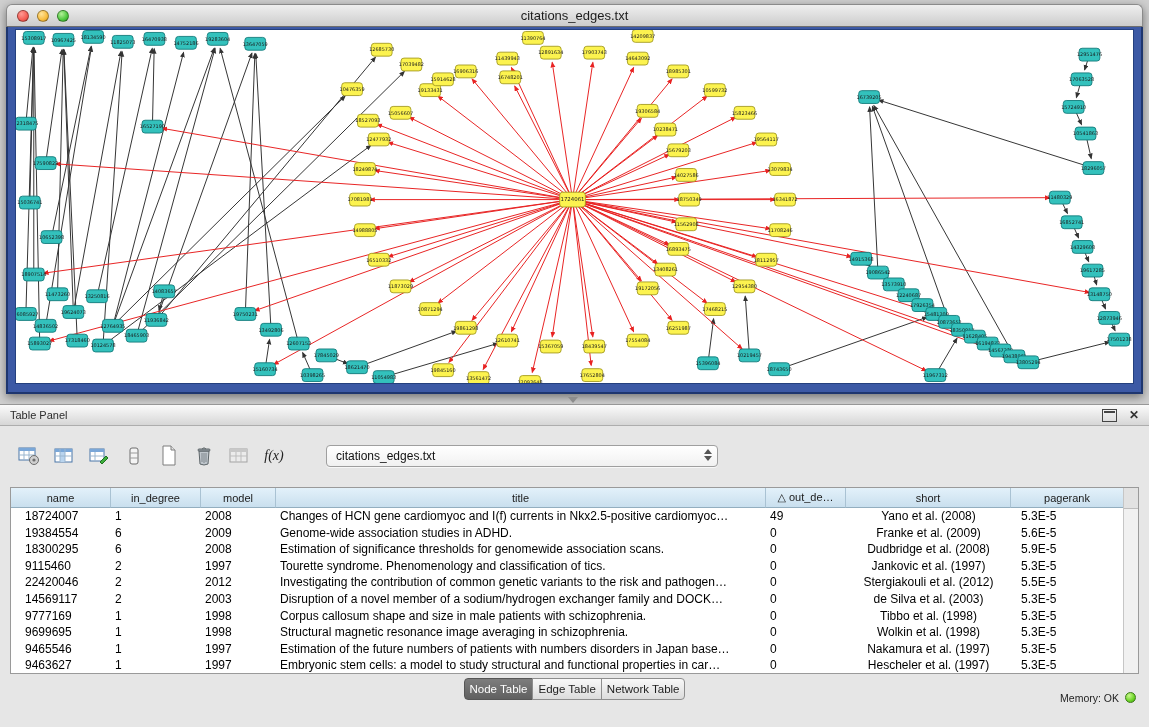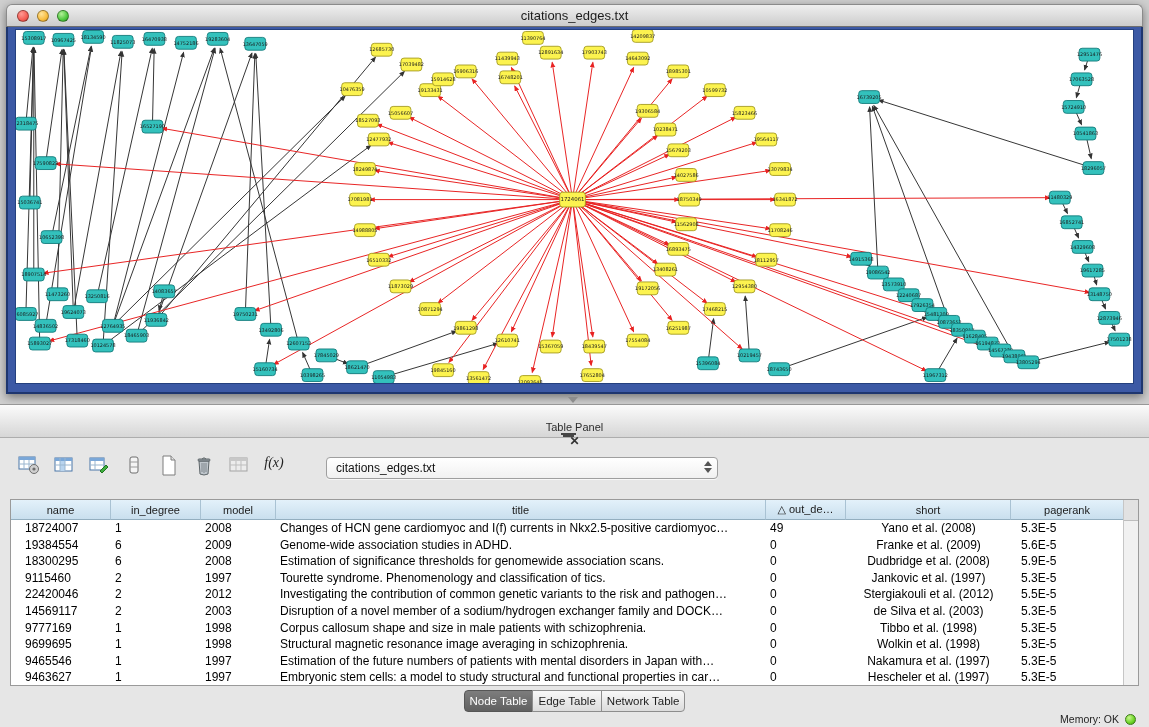--- a/index.html
+++ b/index.html
@@ -23,28 +23,28 @@
     padding:2px 7px 8px 7px;}
   .canvas{width:100%;height:100%;background:#ffffff;display:block;border:1px solid #24407e;box-sizing:border-box;}
 
   .divider-handle{position:absolute;left:568px;top:397px;width:0;height:0;
     border-left:5px solid transparent;border-right:5px solid transparent;border-top:6px solid #8d8d8d;}
 
   
   .table-panel{position:absolute;left:0;top:404px;width:1149px;height:323px;
     background:#e6e6e6;border-top:1px solid #979797;}
   .panel-header{height:21px;background:linear-gradient(#fbfbfb,#d6d6d6);
-    border-bottom:1px solid #adadad;display:flex;align-items:center;padding:16px 10px;box-sizing:border-box;flex-direction:column;}
+    border-bottom:1px solid #adadad;display:flex;align-items:center;padding:0 10px;box-sizing:border-box;}
   .panel-title{flex:1;font-size:11px;color:#2d2d2d;}
   .float-icon{width:13px;height:11px;border:1px solid #444;position:relative;margin-right:12px;cursor:default;}
   .float-icon i{position:absolute;left:1px;top:1px;right:1px;height:2px;background:#444;display:block;}
   .close-icon{font-size:12px;font-weight:bold;color:#333;line-height:12px;cursor:default;}
 
   .toolbar{height:60px;display:flex;align-items:center;padding-left:16px;gap:9px;}
-  .tool-btn{width:26px;height:26px;display:flex;align-items:flex-start;justify-content:center;border-radius:3px;}
+  .tool-btn{width:26px;height:26px;display:flex;align-items:center;justify-content:center;border-radius:3px;}
   .tool-btn svg{display:block;}
   .fx{font-family:"Liberation Serif",serif;font-style:italic;font-size:14px;color:#222;}
   .combo{margin-left:30px;width:392px;height:22px;background:linear-gradient(#ffffff,#f1f1f1);
     border:1px solid #9f9f9f;border-radius:4px;display:flex;align-items:center;
     font-size:12px;color:#111;padding-left:9px;box-sizing:border-box;position:relative;
     box-shadow:0 1px 0 rgba(255,255,255,.7);}
   .combo-arrows{position:absolute;right:5px;top:3px;display:flex;flex-direction:column;gap:2px;}
   .combo-arrows b{display:block;width:0;height:0;border-left:4px solid transparent;border-right:4px solid transparent;}
   .combo-arrows b.up{border-bottom:5px solid #555;}
   .combo-arrows b.dn{border-top:5px solid #555;}
@@ -64,21 +64,21 @@
   .vscroll{position:absolute;top:0;right:0;bottom:0;width:14px;background:#f1f1f1;border-left:1px solid #c6c6c6;}
   .vscroll .corner{height:20px;background:#e2e2e2;border-bottom:1px solid #bdbdbd;}
 
   .tabs-row{height:30px;display:flex;align-items:center;justify-content:center;}
   .tab{height:20px;line-height:20px;padding:0 5px;font-size:11.5px;color:#1d1d1d;
     background:linear-gradient(#f8f8f8,#dcdcdc);border:1px solid #8d8d8d;margin-left:-1px;cursor:default;}
   .tab:first-child{border-radius:4px 0 0 4px;margin-left:0;}
   .tab:last-child{border-radius:0 4px 4px 0;}
   .tab.active{background:linear-gradient(#7d7d7d,#606060);color:#ffffff;border-color:#565656;}
 
-  .statusline{position:absolute;right:13px;bottom:3px;display:flex;align-items:center;gap:6px;
+  .statusline{position:absolute;right:13px;bottom:24px;display:flex;align-items:flex-start;gap:6px;
     font-size:10.5px;color:#1f1f1f;}
   .mem-dot{width:11px;height:11px;border-radius:50%;border:1px solid #3c7a17;box-sizing:border-box;
     background:radial-gradient(circle at 35% 30%,#c9f78e,#6bd426 60%,#3f9c12);}
 </style>
 </head>
 <body>
 
 <div class="app">
 
   <div class="window">
@@ -631,21 +631,21 @@
             <div class="cell c2">1998</div>
             <div class="cell c3">Structural magnetic resonance image averaging in schizophrenia.</div>
             <div class="cell c4">0</div>
             <div class="cell c5">Wolkin et al. (1998)</div>
             <div class="cell c6">5.3E-5</div>
           </div>
           <div class="trow">
             <div class="cell c0">9465546</div>
             <div class="cell c1">1</div>
             <div class="cell c2">1997</div>
-            <div class="cell c3">Estimation of the future numbers of patients with mental disorders in Japan with…</div>
+            <div class="cell c3">Estimation of the future numbers of patients with numbers disorders in Japan base…</div>
             <div class="cell c4">0</div>
             <div class="cell c5">Nakamura et al. (1997)</div>
             <div class="cell c6">5.3E-5</div>
           </div>
           <div class="trow">
             <div class="cell c0">9463627</div>
             <div class="cell c1">1</div>
             <div class="cell c2">1997</div>
             <div class="cell c3">Embryonic stem cells: a model to study structural and functional properties in car…</div>
             <div class="cell c4">0</div>

